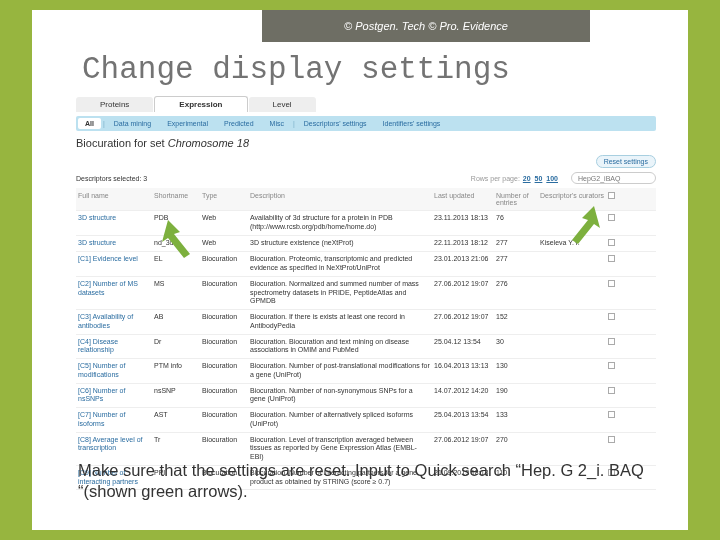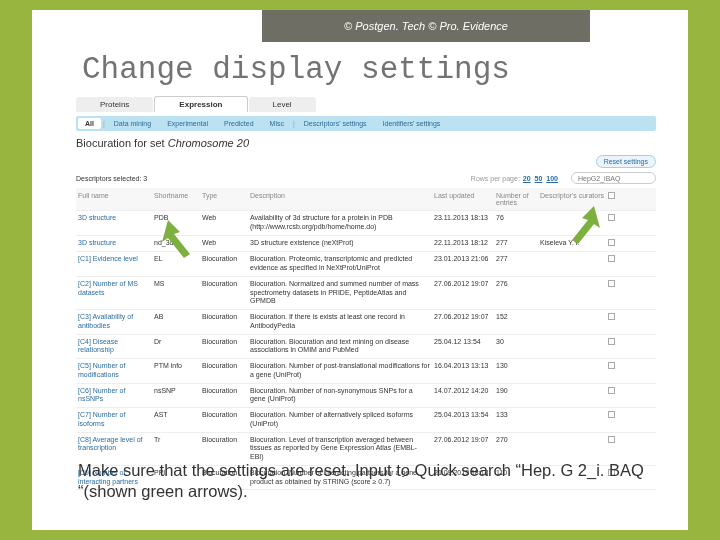--- a/index.html
+++ b/index.html
@@ -59,21 +59,21 @@
       <span class="subtab">Data mining</span>
       <span class="subtab">Experimental</span>
       <span class="subtab">Predicted</span>
       <span class="subtab">Misc</span>
         <span class="sep">|</span>
       <span class="subtab">Descriptors' settings</span>
       <span class="subtab">Identifiers' settings</span>
     </div>
 
     <div class="set-title">
-      <span>Biocuration for set </span><i>Chromosome 20</i>
+      <span>Biocuration for set </span><i>Chromosome 18</i>
     </div>
 
     <div class="bar">
       <span></span>
       <span class="reset">Reset settings</span>
     </div>
 
     <div class="bar">
       <span>Descriptors selected: 3</span>
       <span style="flex:1"></span>

